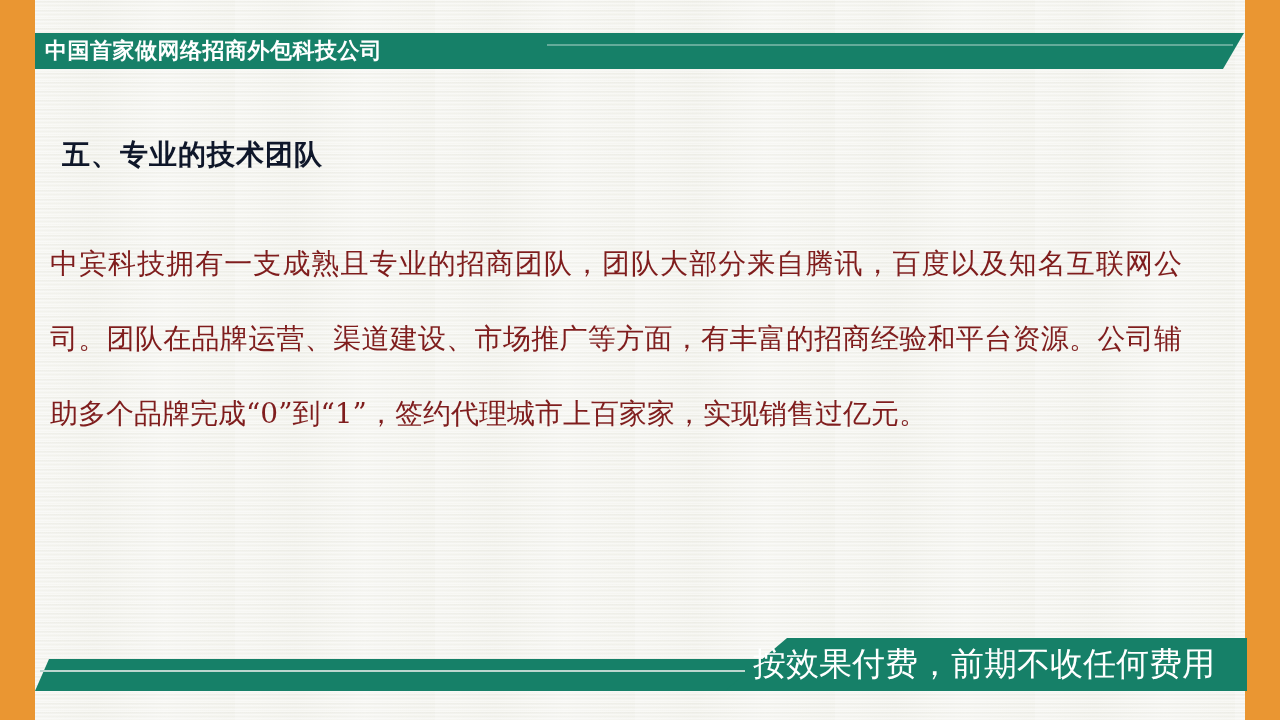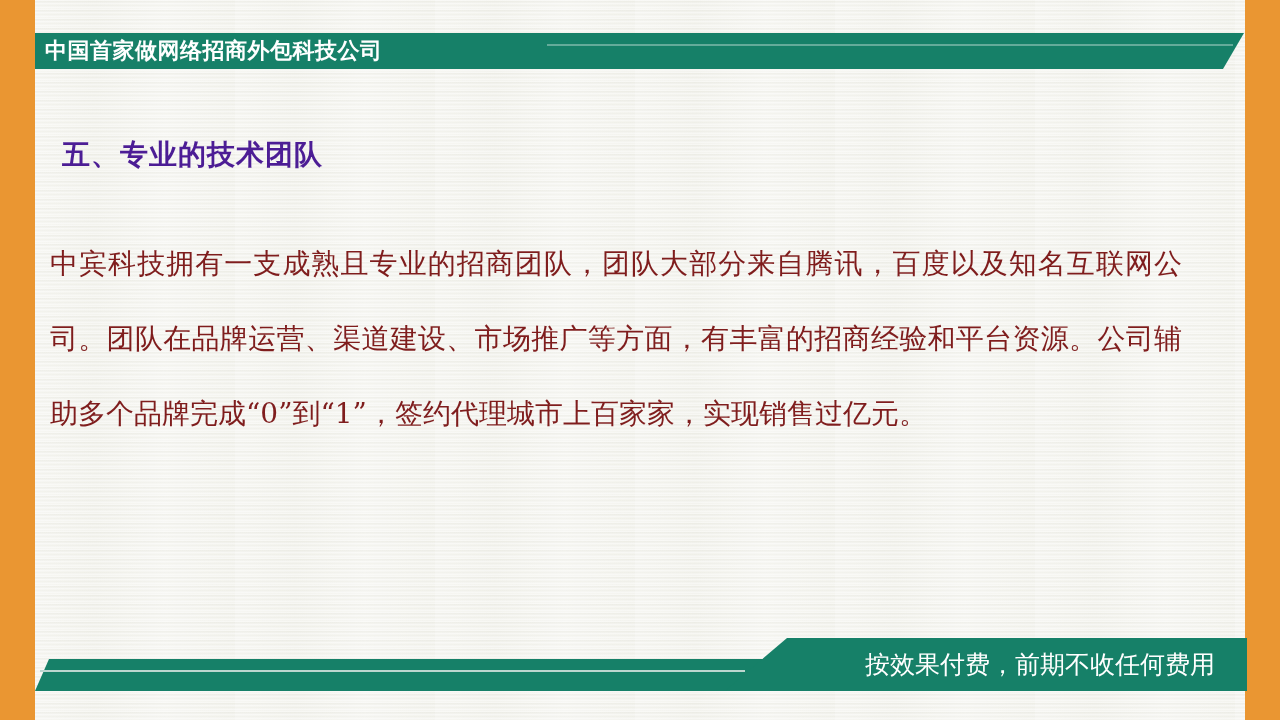--- a/index.html
+++ b/index.html
@@ -84,21 +84,21 @@
     height: 2px;
     background: #64ab9a;
     z-index: 5;
   }
 
   
   #section-heading {
     position: absolute;
     left: 62px;
     top: 136px;
-    color: #4c1d95;
+    color: #0f172a;
     font-size: 28px;
     font-weight: bold;
     letter-spacing: 1px;
     white-space: nowrap;
     z-index: 3;
   }
 
   #body-copy {
     position: absolute;
     left: 50px;
@@ -144,21 +144,21 @@
     clip-path: polygon(62px 0, 522px 0, 522px 53px, 0 53px);
     z-index: 5;
   }
   #footer-text {
     position: absolute;
     right: 65px;
     top: 642px;
     height: 44px;
     line-height: 44px;
     color: #ffffff;
-    font-size: 25px;
+    font-size: 33px;
     white-space: nowrap;
     z-index: 7;
   }
 </style>
 </head>
 <body>
 
 <div id="slide">
 
   <div id="paper"></div>

